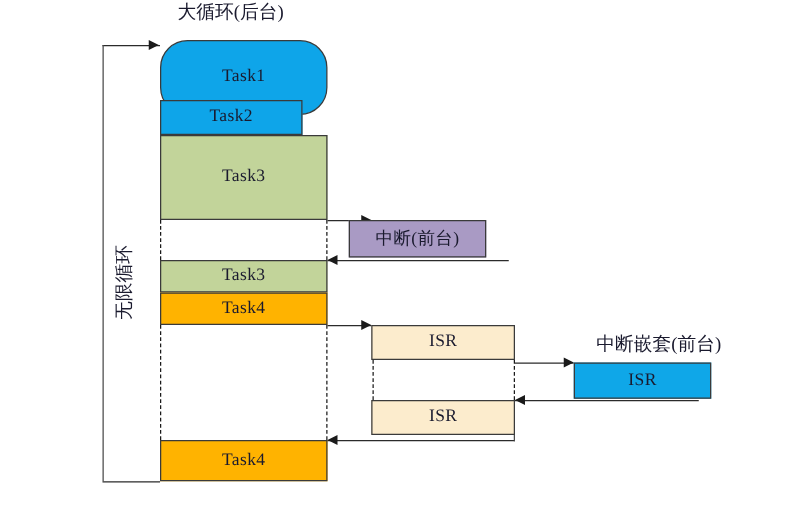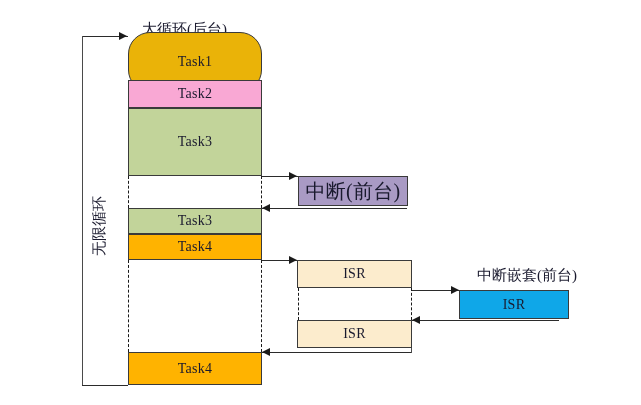--- a/index.html
+++ b/index.html
@@ -84,54 +84,54 @@
     color: #c9c9c9;
     white-space: nowrap;
     overflow: hidden;
   }
 </style>
 </head>
 <body>
 
 <div id="canvas">
 
-  <div class="label label-cjk" style="left:142px; top:20px;">大循环(后台)</div>
+  <div class="label label-cjk" style="left:142px; top:0;">大循环(后台)</div>
 
   <div class="hline" style="left:82px; top:36px; width:46px;"></div>
   <div class="arrow-r" style="left:119px; top:31.5px;"></div>
   <div class="vline" style="left:82px; top:36px; height:349px;"></div>
   <div class="hline" style="left:82px; top:385px; width:46px;"></div>
 
   <div class="vlabel label-cjk" style="left:90px; top:258px;">无限循环</div>
 
   <div class="vline-dashed" style="left:128px; top:176px; height:32px;"></div>
   <div class="vline-dashed" style="left:128px; top:260px; height:92px;"></div>
 
   <div class="vline-dashed" style="left:261px; top:176px; height:32px;"></div>
   <div class="vline-dashed" style="left:261px; top:260px; height:92px;"></div>
 
   <div class="vline-dashed" style="left:298px; top:288px; height:32px;"></div>
   <div class="vline-dashed" style="left:411px; top:288px; height:32px;"></div>
 
-  <div class="box" style="left:128px; top:32px; width:134px; height:60px; background:#eab308;border-radius:22px;">Task1</div>
+  <div class="box" style="left:128px; top:32px; width:134px; height:60px; background:#0ea5e9;border-radius:22px;">Task1</div>
 
-  <div class="box" style="left:128px; top:80px; width:134px; height:28px; background:#f9a8d4;">Task2</div>
+  <div class="box" style="left:128px; top:80px; width:114px; height:28px; background:#0ea5e9;">Task2</div>
 
   <div class="box" style="left:128px; top:108px; width:134px; height:68px; background:#c2d49a;">Task3</div>
 
   <div class="box" style="left:128px; top:208px; width:134px; height:26px; background:#c2d49a;">Task3</div>
 
   <div class="box" style="left:128px; top:234px; width:134px; height:26px; background:#ffb300;">Task4</div>
 
   <div class="box" style="left:128px; top:352px; width:134px; height:33px; background:#ffb300;">Task4</div>
 
   <div class="hline" style="left:262px; top:176px; width:45px;"></div>
   <div class="arrow-r" style="left:289px; top:171.5px;"></div>
 
-  <div class="box label-cjk" style="left:298px; top:176px; width:110px; height:30px; background:#a99ac4; font-size:20px;">中断(前台)</div>
+  <div class="box label-cjk" style="left:279px; top:176px; width:110px; height:30px; background:#a99ac4; font-size:14px;">中断(前台)</div>
 
   <div class="hline" style="left:262px; top:208px; width:145px;"></div>
   <div class="arrow-l" style="left:262px; top:203.5px;"></div>
 
   <div class="hline" style="left:262px; top:260px; width:45px;"></div>
   <div class="arrow-r" style="left:289px; top:255.5px;"></div>
 
   <div class="box" style="left:297px; top:260px; width:115px; height:28px; background:#fceccd;">ISR</div>
 
   <div class="hline" style="left:412px; top:290px; width:47px;"></div>

